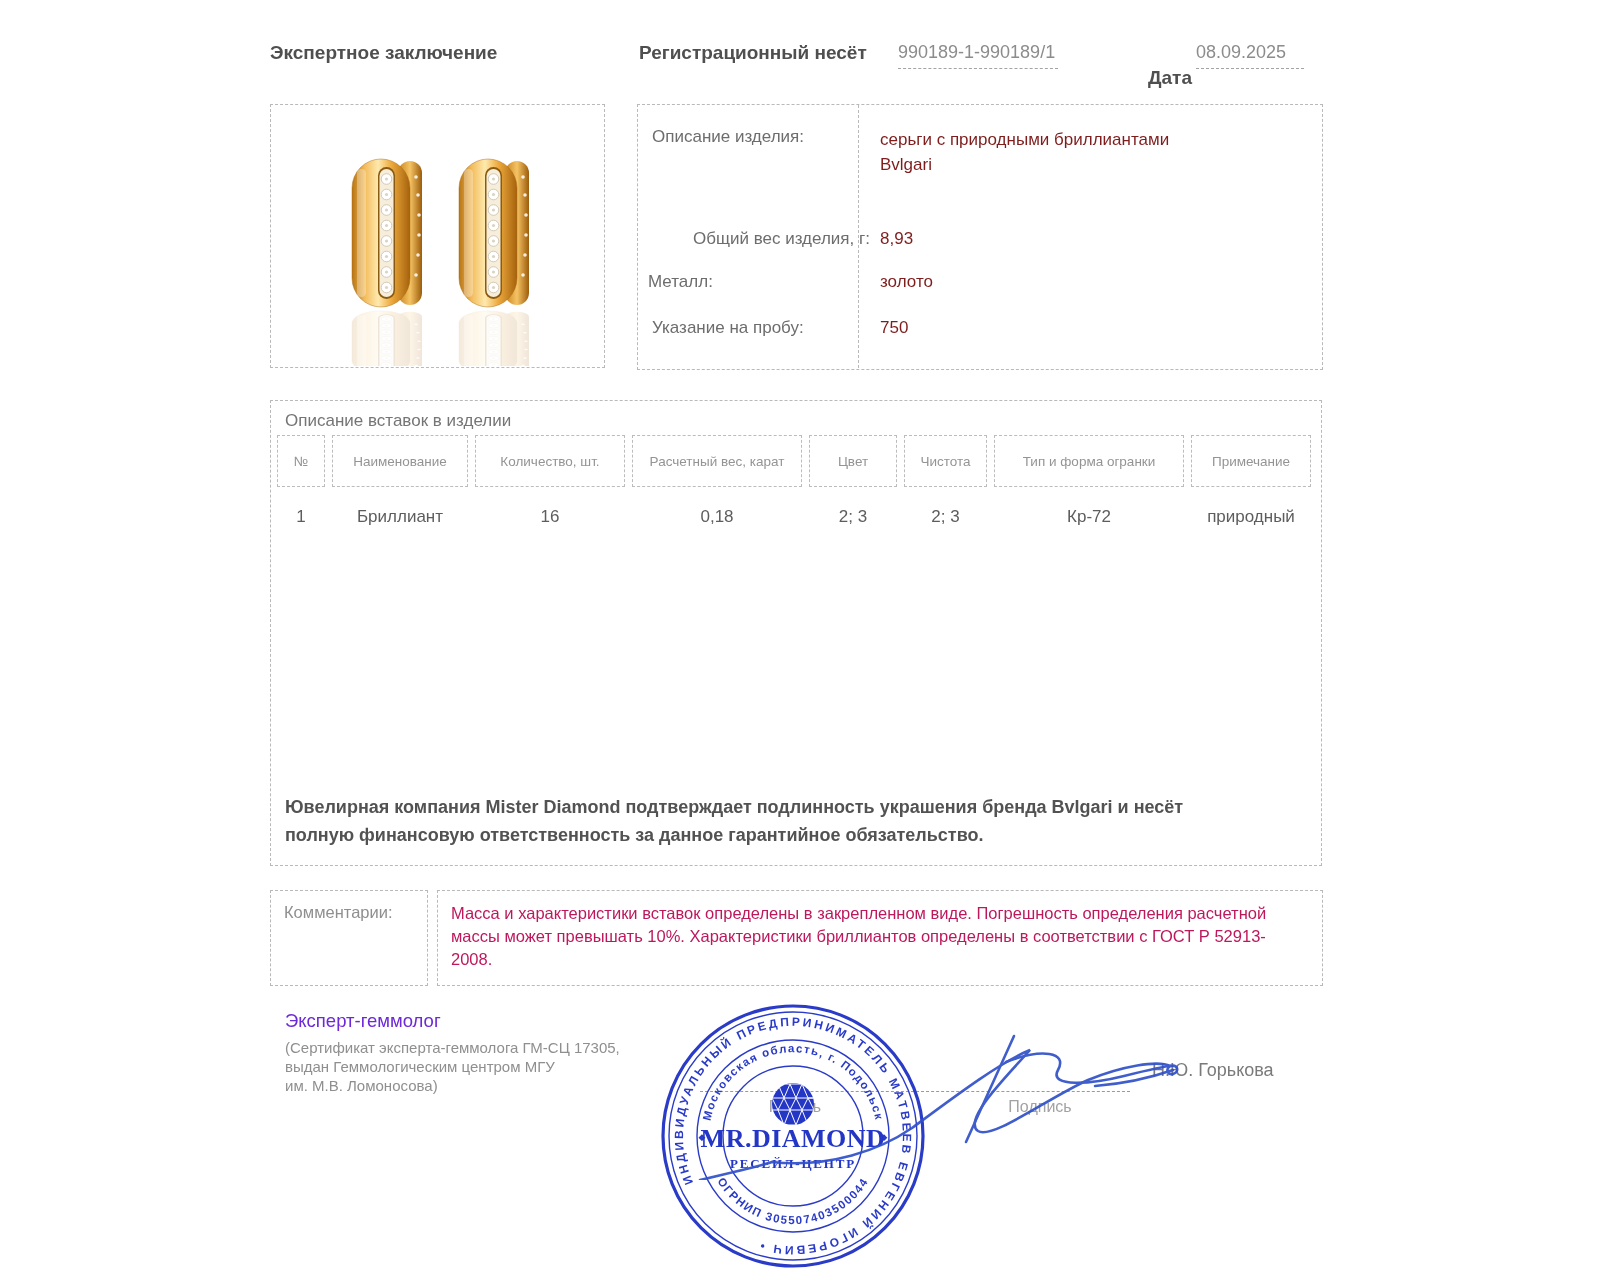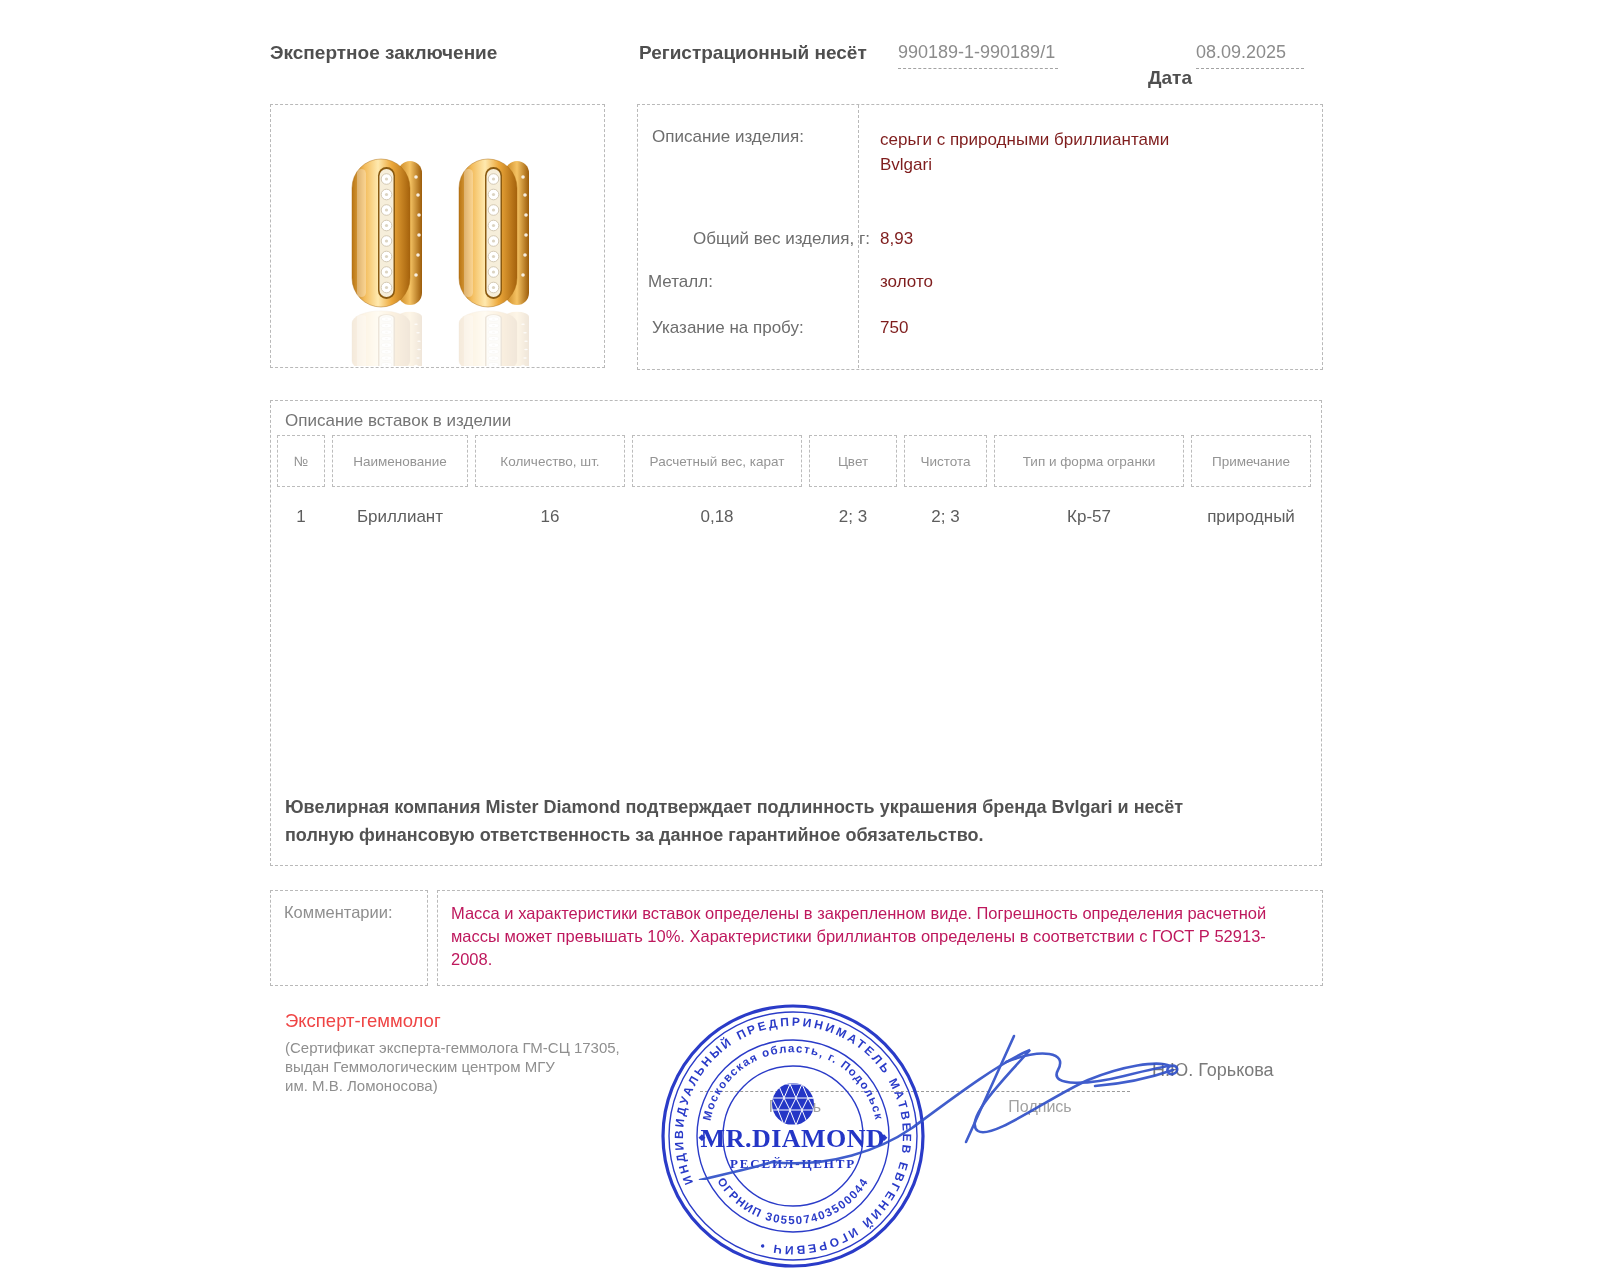--- a/index.html
+++ b/index.html
@@ -17,21 +17,21 @@
                   display:flex;align-items:center;justify-content:center;text-align:center;
                   font-size:13.5px;color:#949494;padding:2px 3px;}
   .tbl-row{display:flex;gap:7px;position:absolute;}
   .tbl-row .cell{display:flex;align-items:center;justify-content:center;text-align:center;
                  font-size:17px;color:#5d5d5d;height:44px;}
   .w0{width:48px}.w1{width:136px}.w2{width:150px}.w3{width:170px}
   .w4{width:88px}.w5{width:83px}.w6{width:190px}.w7{width:120px}
   .statement{font-size:18px;font-weight:bold;color:#525252;line-height:28px;}
   .comments-label{font-size:16.5px;color:#8f8f8f;}
   .comments-text{font-size:16.5px;color:#be185d;line-height:23px;}
-  .expert-title{font-size:18.5px;color:#ef4444;}
+  .expert-title{font-size:18.5px;color:#6d28d9;}
   .cert-line{font-size:15px;color:#8f8f8f;line-height:19.5px;}
   .sign-line{position:absolute;border-top:1.5px dashed #9a9a9a;}
   .sign-caption{font-size:16px;color:#a2a2a2;text-align:center;}
   .expert-name{font-size:18px;color:#7a7a7a;}
   svg text{font-family:"Liberation Sans",sans-serif;}
   .stampSerif{font-family:"Liberation Serif",serif;}
 </style>
 </head>
 <body>
 
@@ -130,21 +130,21 @@
       <div class="cell w7">Примечание</div>
     </div>
 
     <div class="tbl-row" style="left:6px;top:94px;">
       <div class="cell w0">1</div>
       <div class="cell w1">Бриллиант</div>
       <div class="cell w2">16</div>
       <div class="cell w3">0,18</div>
       <div class="cell w4">2; 3</div>
       <div class="cell w5">2; 3</div>
-      <div class="cell w6">Кр-57</div>
+      <div class="cell w6">Кр-72</div>
       <div class="cell w7">природный</div>
     </div>
 
     <div class="abs statement" style="left:14px;bottom:16px;width:968px;margin-top:36px;">Ювелирная компания Mister Diamond подтверждает подлинность украшения бренда Bvlgari и несёт полную финансовую ответственность за данное гарантийное обязательство.</div>
   </div>
 
   <div class="dashbox" style="left:270px;top:890px;width:158px;height:96px;">
     <div class="abs comments-label" style="left:13px;top:12px;">Комментарии:</div>
   </div>
   <div class="dashbox" style="left:437px;top:890px;width:886px;height:96px;">

